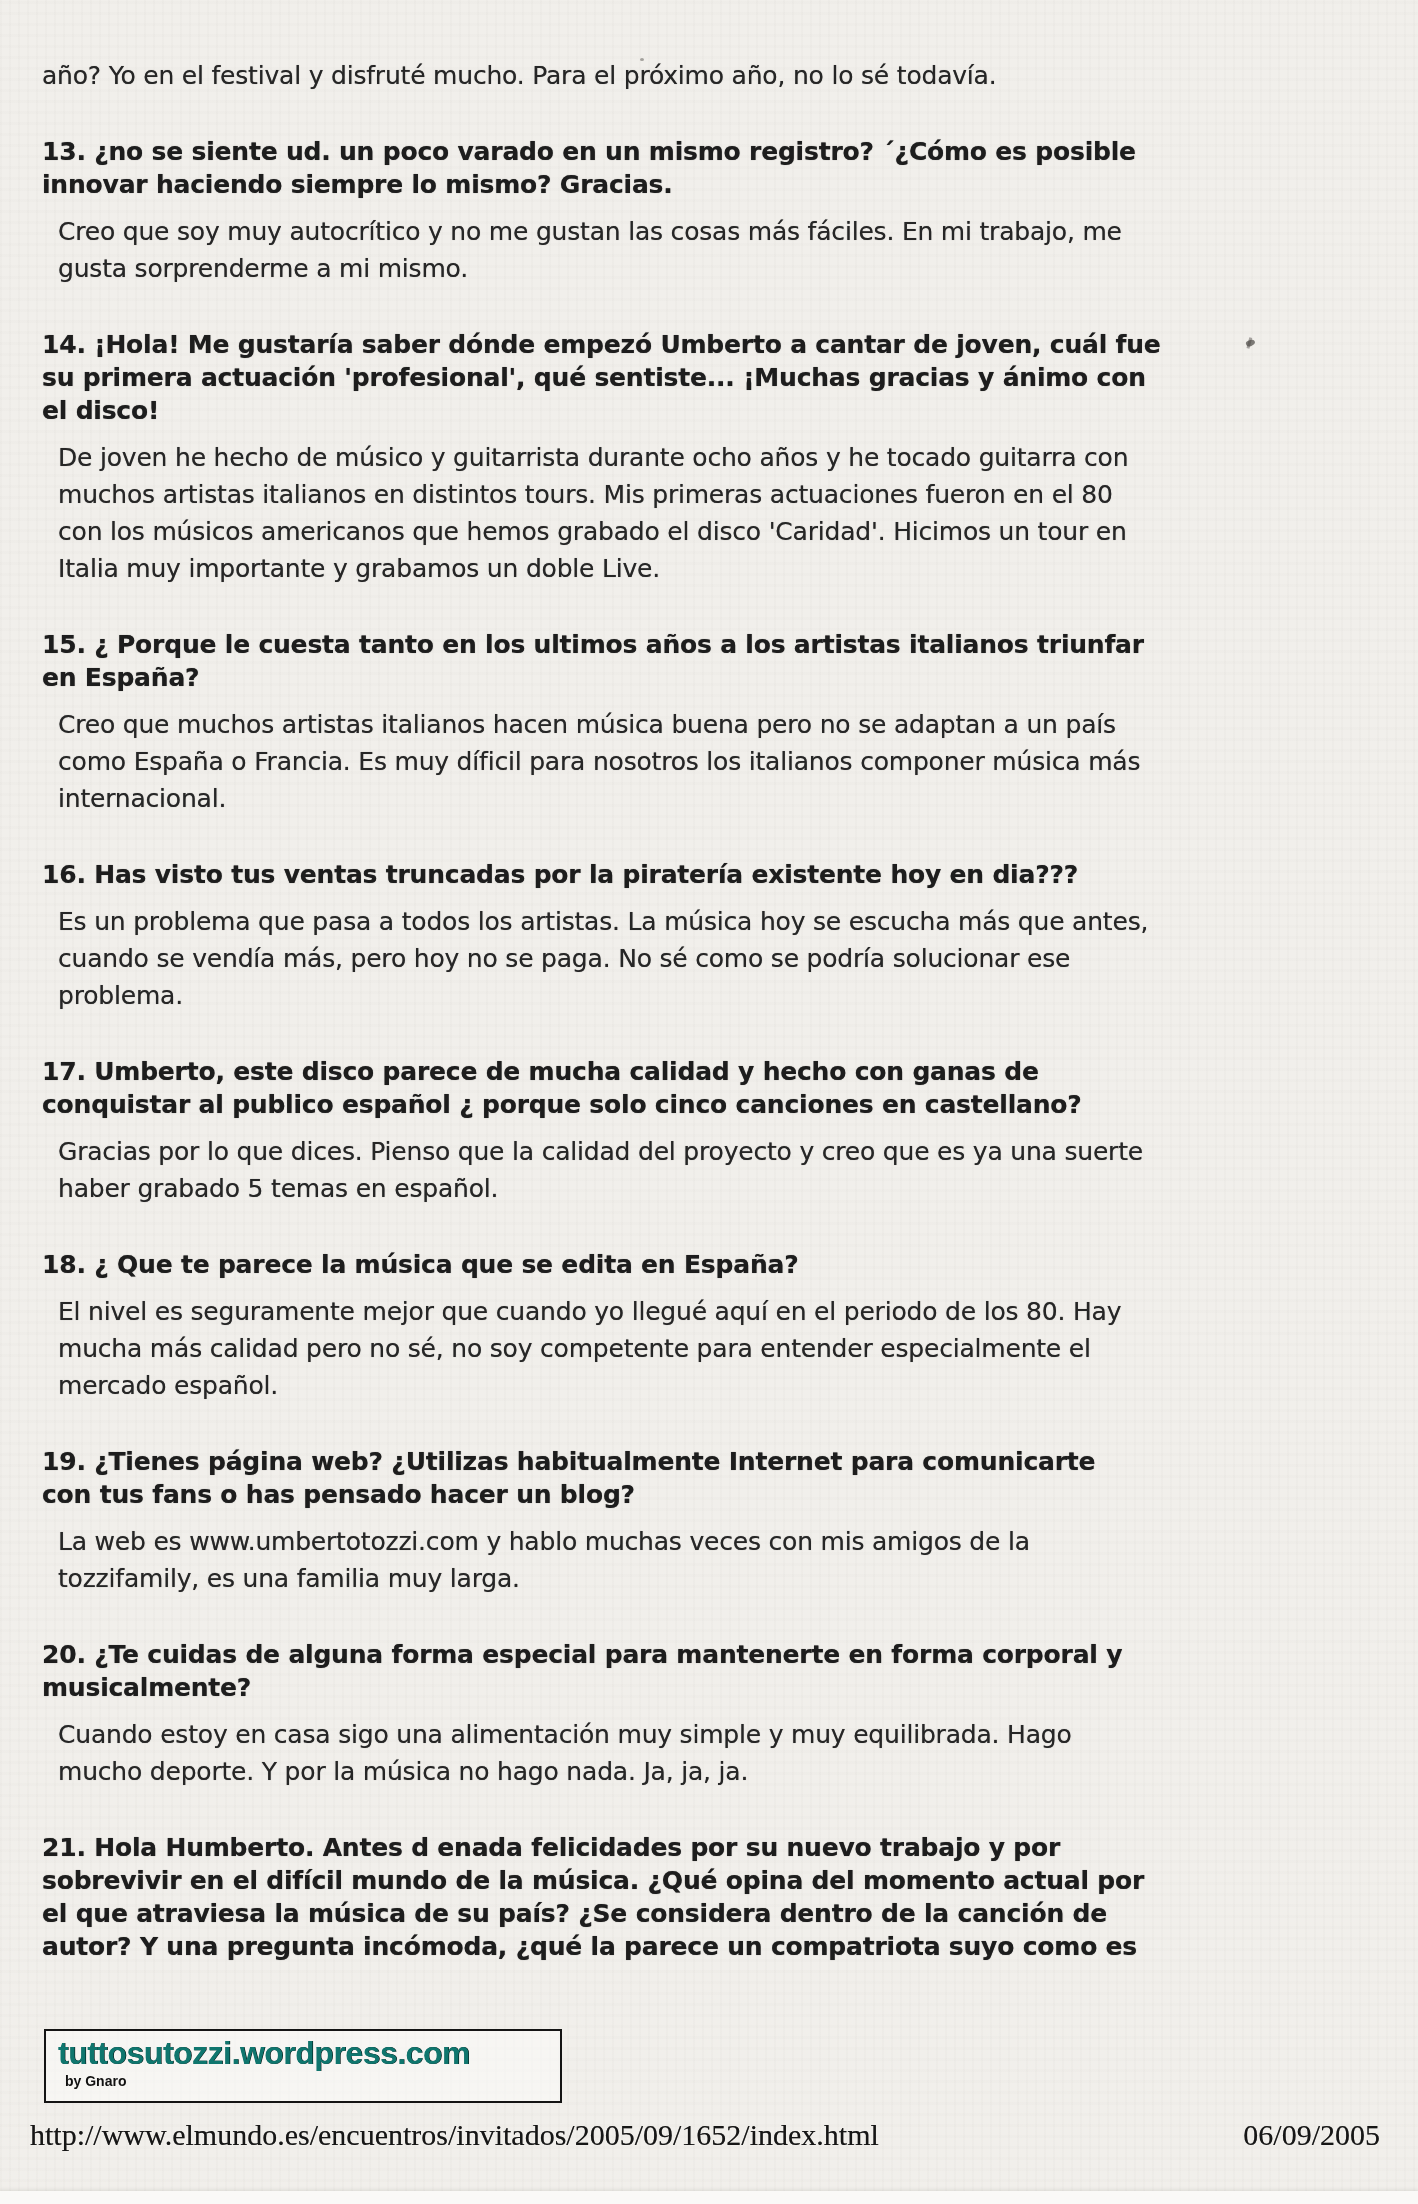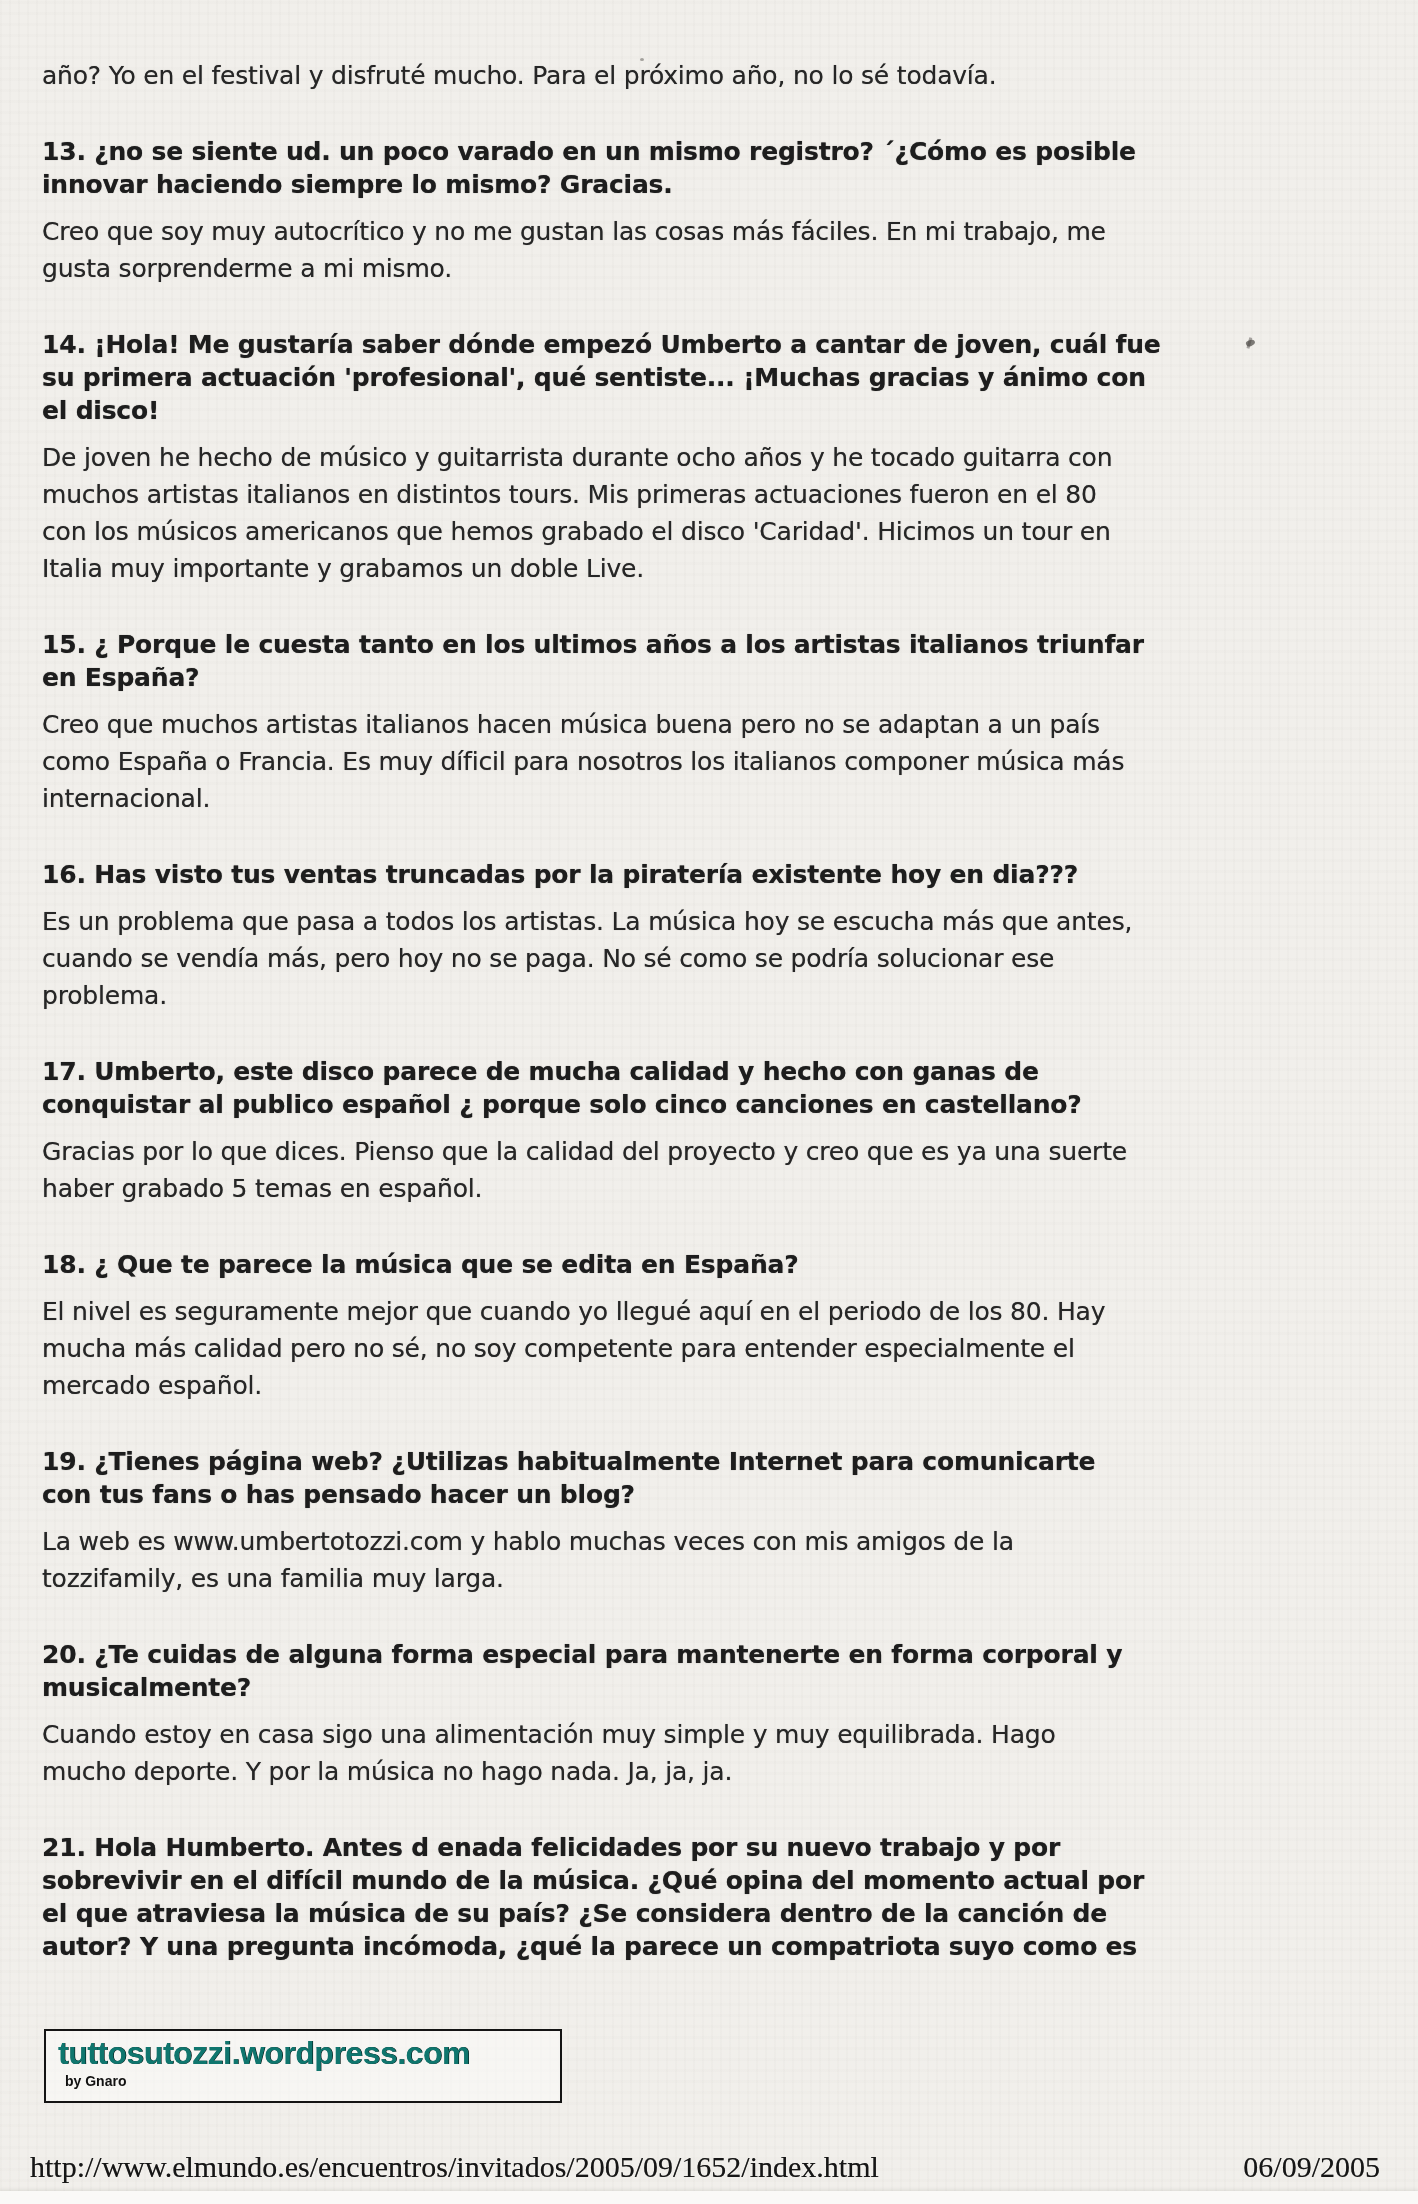--- a/index.html
+++ b/index.html
@@ -19,21 +19,21 @@
   
   .content {
     position: relative;
     z-index: 2;
     padding: 57px 54px 0 42px;
   }
 
   .body-text {
     font-size: 25px;
     line-height: 37px;
-    margin: 0;
+    margin: 16px;
     white-space: pre-line;
     color: #262626;
     text-shadow: 0 0 0.7px rgba(20,20,20,0.55);
     letter-spacing: -0.2px;
   }
 
   .intro { margin: 0; }
 
   .qa-block { margin: 0; }
 
@@ -84,21 +84,20 @@
     left: 30px;
     right: 38px;
     top: 2118px;
     display: flex;
     justify-content: space-between;
     align-items: baseline;
     font-family: "Liberation Serif", serif;
     font-size: 30px;
     color: #161616;
     text-shadow: 0 0 0.6px rgba(20,20,20,0.5);
-    margin-top: 32px;
   }
 
   
   .bottom-strip {
     position: absolute;
     left: 0;
     top: 2191px;
     width: 100%;
     height: 13px;
     background: #faf9f7;

